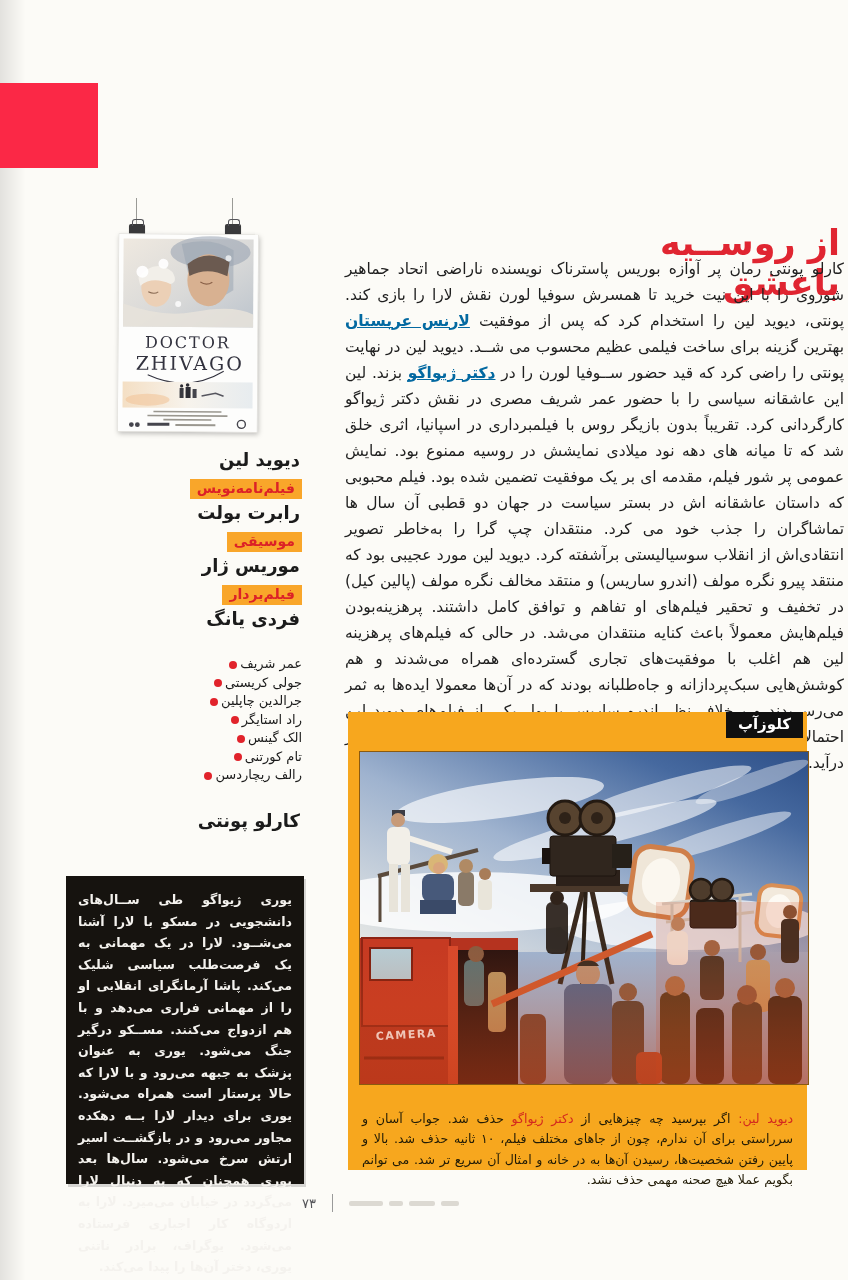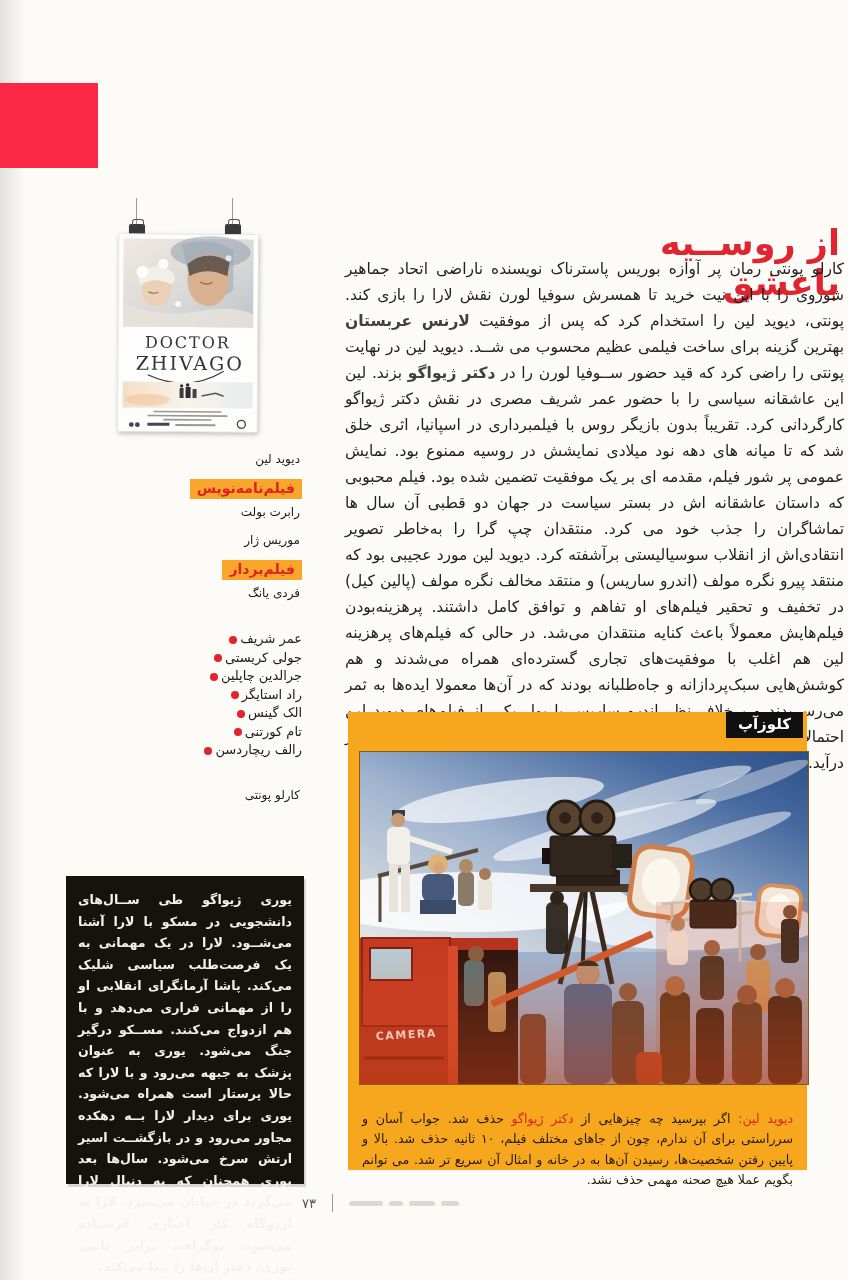--- a/index.html
+++ b/index.html
@@ -22,27 +22,27 @@
     border:1.5px solid #55555a;border-bottom:none;border-radius:3px 3px 0 0;}
   .clip.c1{left:13px}.clip.c2{left:109px}
   .poster{position:absolute;left:2px;top:36px;width:140px;height:198px;background:#fff;
     box-shadow:1px 2px 5px rgba(0,0,0,.25);transform:rotate(.4deg);}
 
   
   .headline{position:absolute;right:8px;top:200px;width:300px;text-align:right;
     direction:rtl;color:#e02531;font-size:35px;font-weight:bold;letter-spacing:-1px;}
   .body-text{position:absolute;left:345px;top:240px;width:499px;direction:rtl;
     text-align:justify;font-size:15.5px;line-height:26px;color:#1f1f1f;}
-  .body-text b{font-weight:bold;color:#404040;}
+  .body-text b{font-weight:bold;color:#0369a1;text-decoration:underline;}
 
   
   .credits{position:absolute;left:96px;top:450px;width:206px;direction:rtl;text-align:right;}
   .credit-label{display:inline-block;background:#f9a62a;color:#dc2127;font-weight:bold;
     font-size:14px;padding:1px 7px 3px;margin-bottom:4px;}
-  .credit-value{font-size:12px;font-weight:normal;color:#1b1b1b;margin:0 2px 9px;line-height:19px;}
+  .credit-value{font-size:18px;font-weight:bold;color:#1b1b1b;margin:0 2px 9px;line-height:19px;}
   .cast-list{margin:2px 0 10px;}
   .cast-item{font-size:13px;font-weight:normal;color:#1b1b1b;line-height:18.5px;}
   .dot{display:inline-block;width:8px;height:8px;border-radius:50%;background:#e1232b;
     margin-right:3px;vertical-align:middle;}
   .cast-gap{height:16px;}
 
   
   .synopsis{position:absolute;left:66px;top:876px;width:238px;height:308px;background:#16130f;
     box-shadow:2px 3px 0 rgba(0,0,0,.15);}
   .synopsis p{margin:0;padding:13px 12px;direction:rtl;text-align:justify;color:#f4f2ee;
@@ -144,20 +144,21 @@
   <h1 class="headline">از روســیه باعشق</h1>
 
   <p class="body-text"><span>کارلو پونتی رمان پر آوازه بوریس پاسترناک نویسنده ناراضی اتحاد جماهیر شوروی را با این نیت خرید تا همسرش سوفیا لورن نقش لارا را بازی کند. پونتی، دیوید لین را استخدام کرد که پس از موفقیت </span><b>لارنس عربستان</b><span> بهترین گزینه برای ساخت فیلمی عظیم محسوب می شــد. دیوید لین در نهایت پونتی را راضی کرد که قید حضور ســوفیا لورن را در </span><b>دکتر ژیواگو</b><span> بزند. لین این عاشقانه سیاسی را با حضور عمر شریف مصری در نقش دکتر ژیواگو کارگردانی کرد. تقریباً بدون بازیگر روس با فیلمبرداری در اسپانیا، اثری خلق شد که تا میانه های دهه نود میلادی نمایشش در روسیه ممنوع بود. نمایش عمومی پر شور فیلم، مقدمه ای بر یک موفقیت تضمین شده بود. فیلم محبوبی که داستان عاشقانه اش در بستر سیاست در جهان دو قطبی آن سال ها تماشاگران را جذب خود می کرد. منتقدان چپ گرا را به‌خاطر تصویر انتقادی‌اش از انقلاب سوسیالیستی برآشفته کرد. دیوید لین مورد عجیبی بود که منتقد پیرو نگره مولف (اندرو ساریس) و منتقد مخالف نگره مولف (پالین کیل) در تخفیف و تحقیر فیلم‌های او تفاهم و توافق کامل داشتند. پرهزینه‌بودن فیلم‌هایش معمولاً باعث کنایه منتقدان می‌شد. در حالی که فیلم‌های پرهزینه لین هم اغلب با موفقیت‌های تجاری گسترده‌ای همراه می‌شدند و هم کوشش‌هایی سبک‌پردازانه و جاه‌طلبانه بودند که در آن‌ها معمولا ایده‌ها به ثمر می‌رســیدند و برخلاف نظر اندرو ساریس با پول یکی از فیلم‌های دیوید لین احتمالا نمی‌شد ۱۰فیلم ساخت که تعدادی‌شان بهتر از اثر پرهزینه او از کار درآید.</span></p>
 
   <div class="credits">
     <div class="credit-value">دیوید لین</div>
 
     <div><span class="credit-label">فیلم‌نامه‌نویس</span></div>
     <div class="credit-value">رابرت بولت</div>
 
+    <div><span class="credit-label">موسیقی</span></div>
     <div class="credit-value">موریس ژار</div>
 
     <div><span class="credit-label">فیلم‌بردار</span></div>
     <div class="credit-value">فردی یانگ</div>
 
     <div class="cast-gap"></div>
     <div class="cast-list">
       <div class="cast-item"><span>عمر شریف</span><span class="dot"></span></div>
       <div class="cast-item"><span>جولی کریستی</span><span class="dot"></span></div>
       <div class="cast-item"><span>جرالدین چاپلین</span><span class="dot"></span></div>

